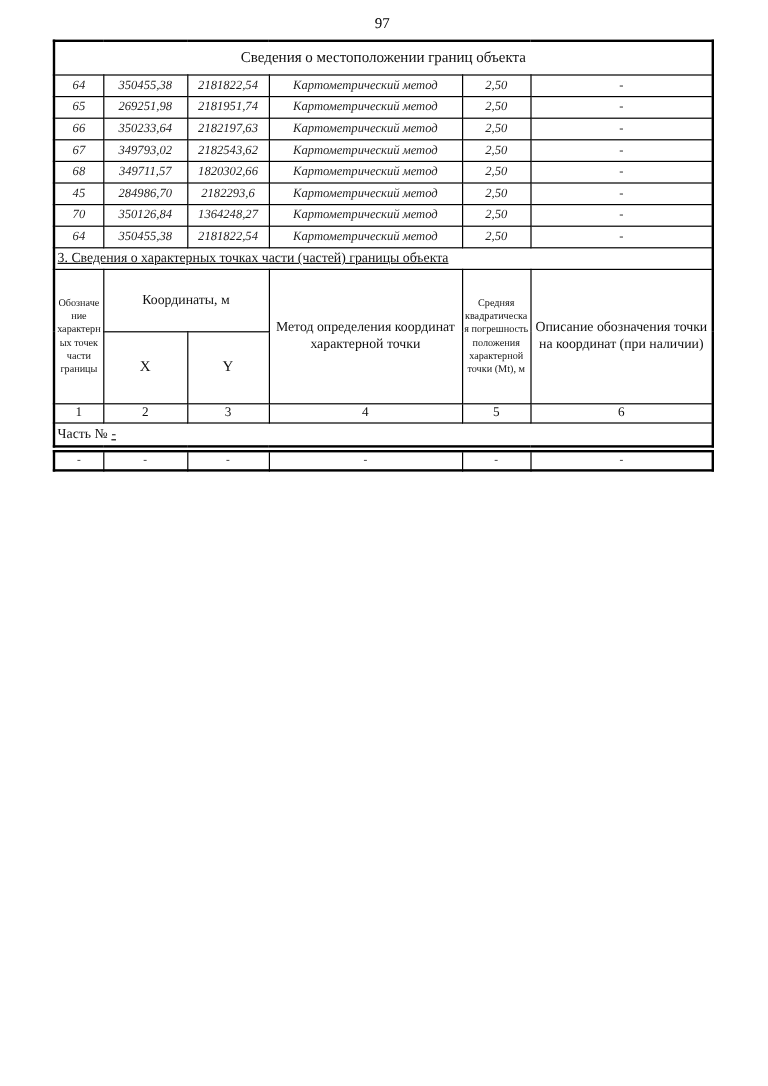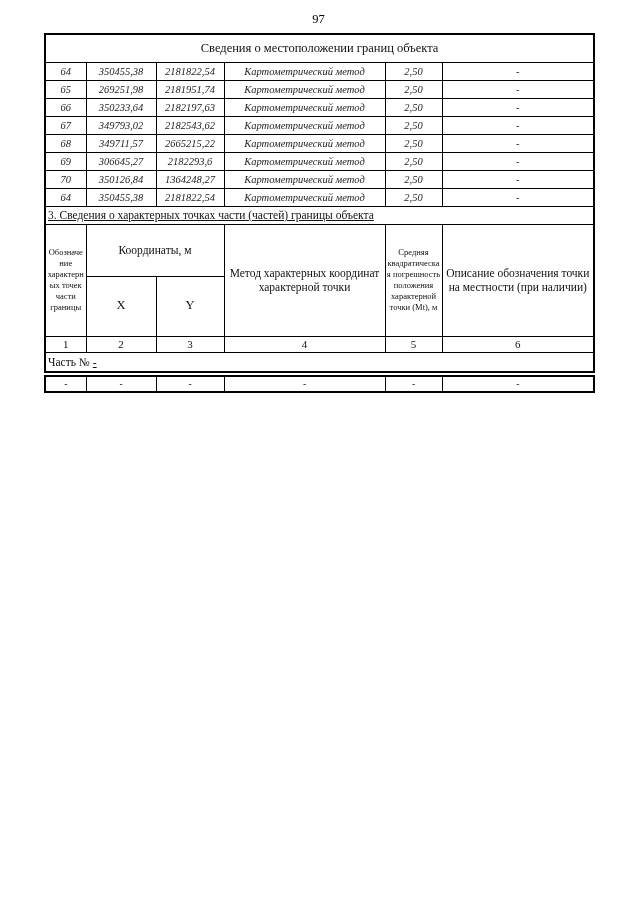--- a/index.html
+++ b/index.html
@@ -96,28 +96,28 @@
       <td>67</td>
       <td>349793,02</td>
       <td>2182543,62</td>
       <td>Картометрический метод</td>
       <td>2,50</td>
       <td>-</td>
     </tr>
     <tr class="data-row">
       <td>68</td>
       <td>349711,57</td>
-      <td>2665215,22</td>
+      <td>1820302,66</td>
       <td>Картометрический метод</td>
       <td>2,50</td>
       <td>-</td>
     </tr>
     <tr class="data-row">
-      <td>69</td>
-      <td>306645,27</td>
+      <td>45</td>
+      <td>284986,70</td>
       <td>2182293,6</td>
       <td>Картометрический метод</td>
       <td>2,50</td>
       <td>-</td>
     </tr>
     <tr class="data-row">
       <td>70</td>
       <td>350126,84</td>
       <td>1364248,27</td>
       <td>Картометрический метод</td>
@@ -133,23 +133,23 @@
       <td>-</td>
     </tr>
 
     <tr class="section-row">
       <td colspan="6">3. Сведения о характерных точках части (частей) границы объекта</td>
     </tr>
 
     <tr class="hdr hdr-top">
       <td rowspan="2" class="small">Обозначение характерных точек части границы</td>
       <td colspan="2">Координаты, м</td>
-      <td rowspan="2">Метод характерных координат характерной точки</td>
+      <td rowspan="2">Метод определения координат характерной точки</td>
       <td rowspan="2" class="small">Средняя квадратическая погрешность положения характерной точки (Mt), м</td>
-      <td rowspan="2">Описание обозначения точки на местности (при наличии)</td>
+      <td rowspan="2">Описание обозначения точки на координат (при наличии)</td>
     </tr>
     <tr class="hdr hdr-sub">
       <td>X</td>
       <td>Y</td>
     </tr>
 
     <tr class="num-row">
       <td>1</td>
       <td>2</td>
       <td>3</td>

